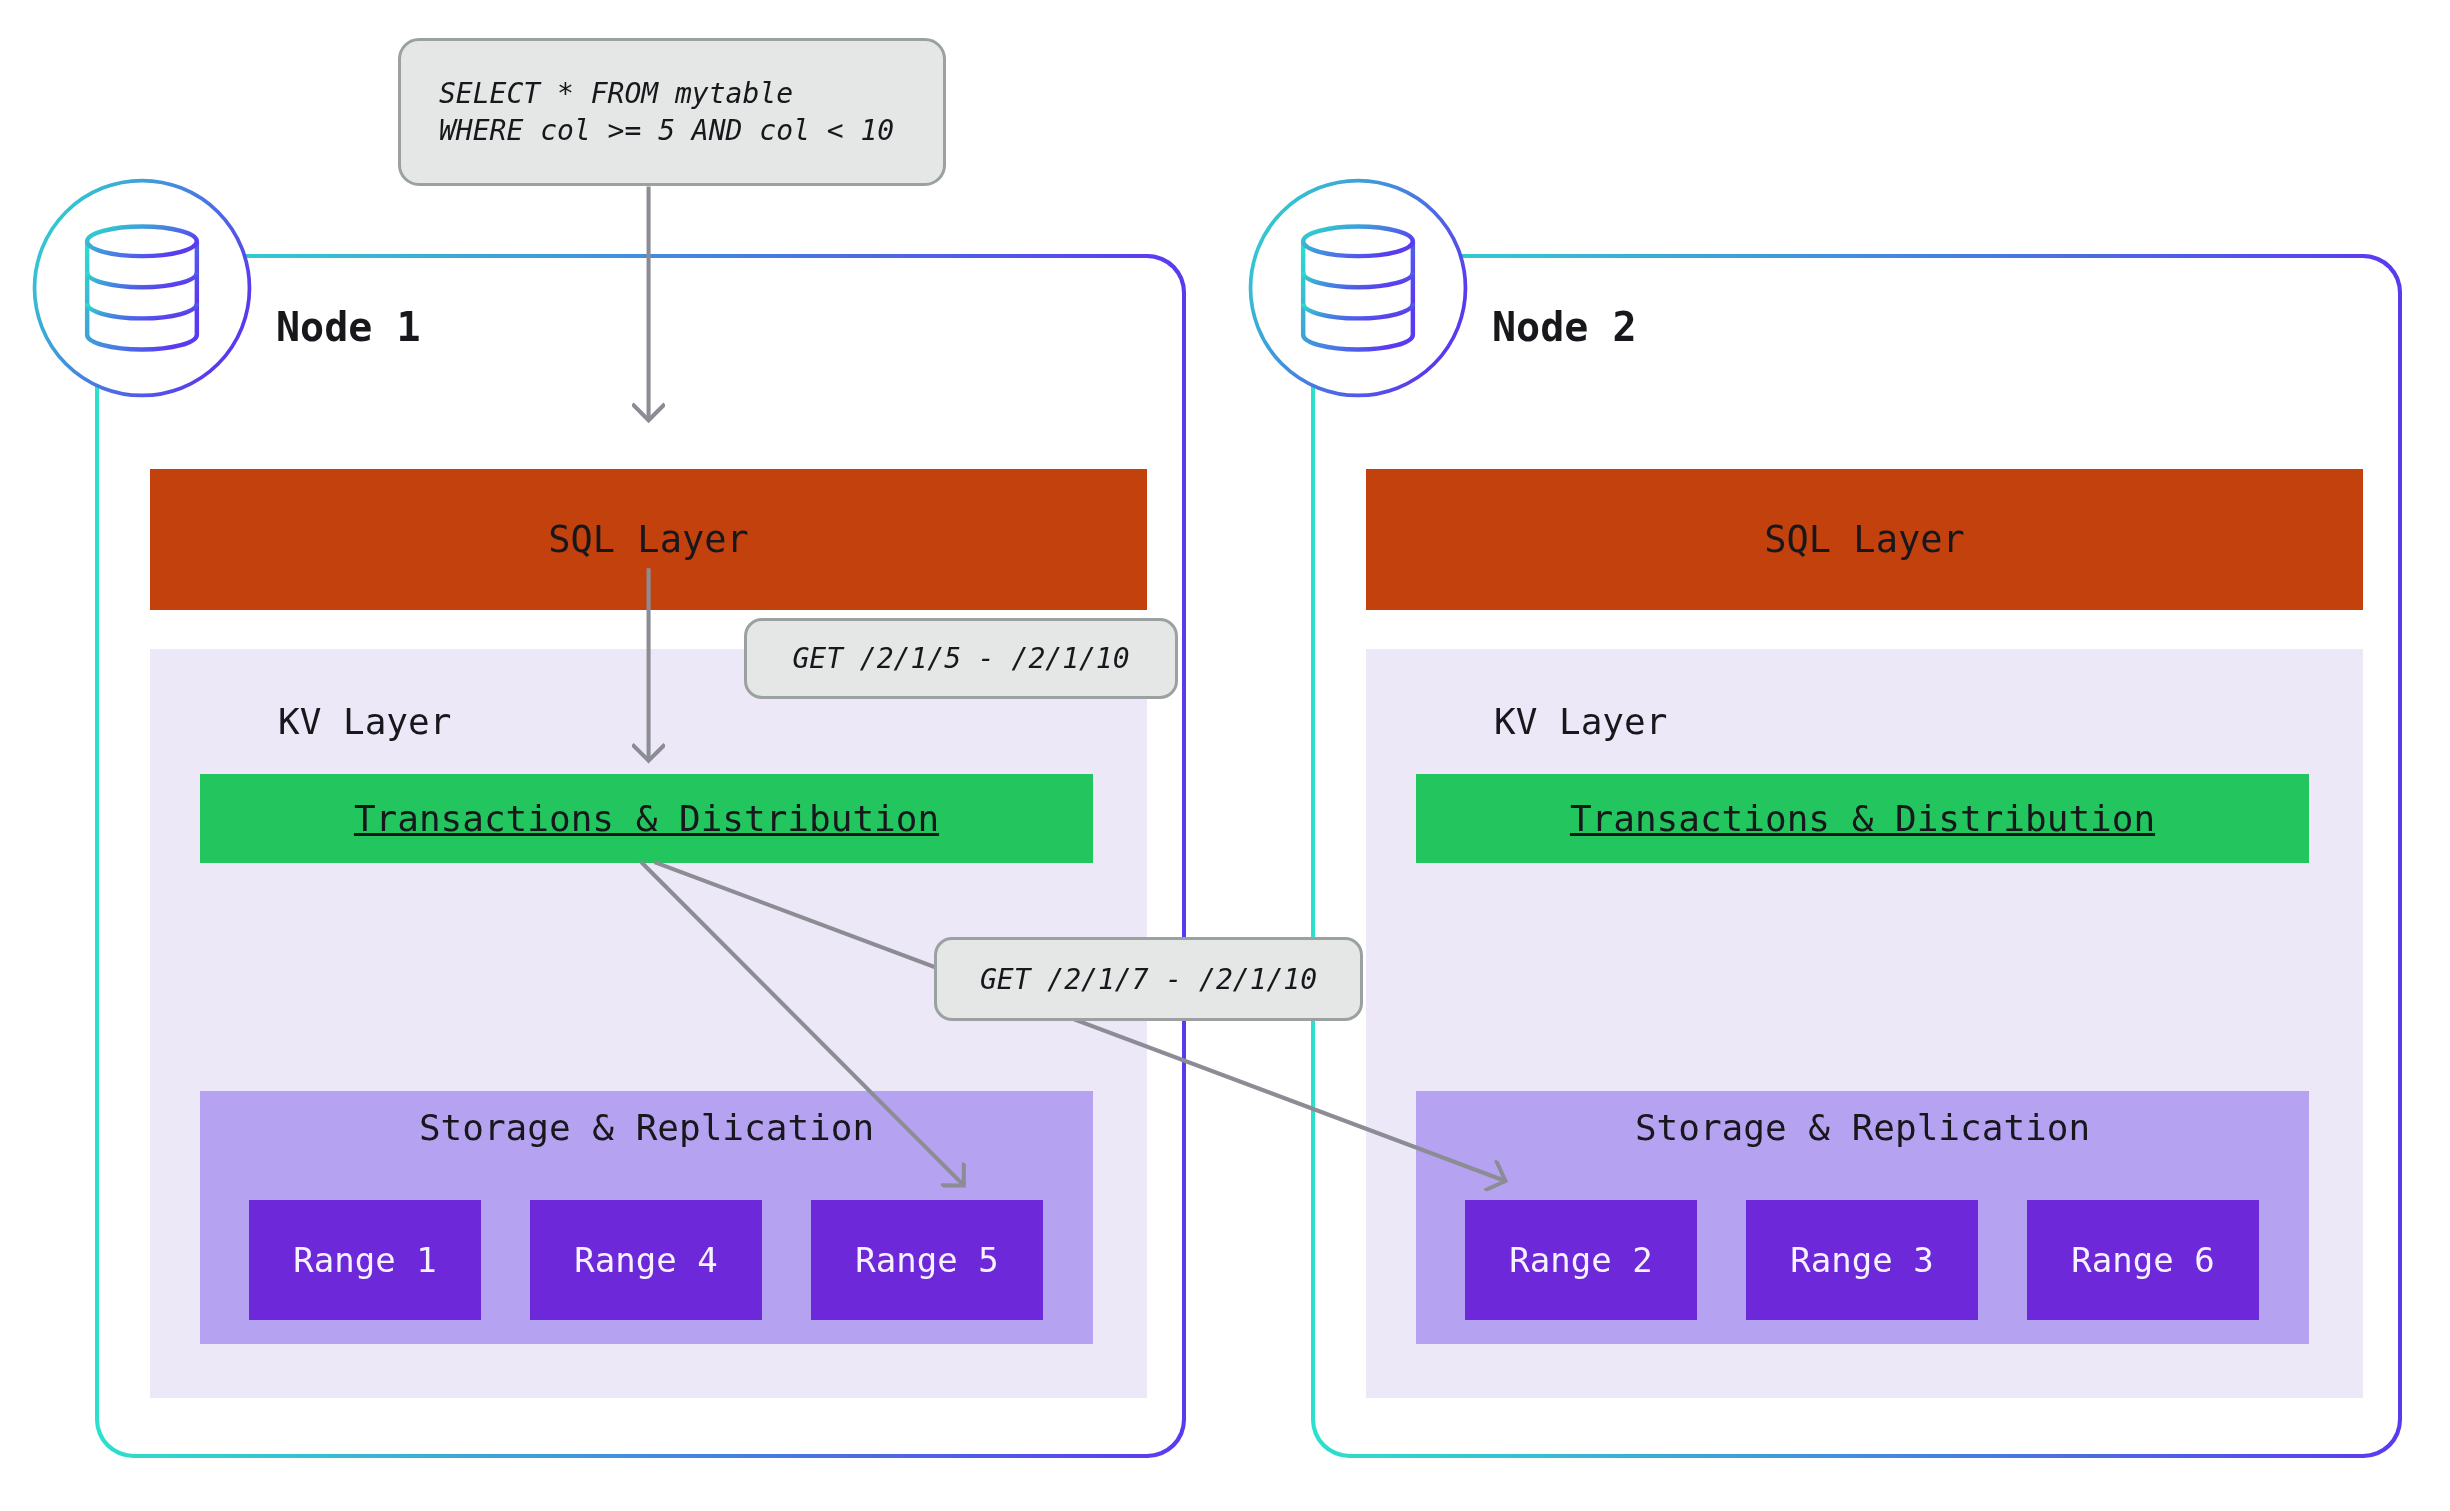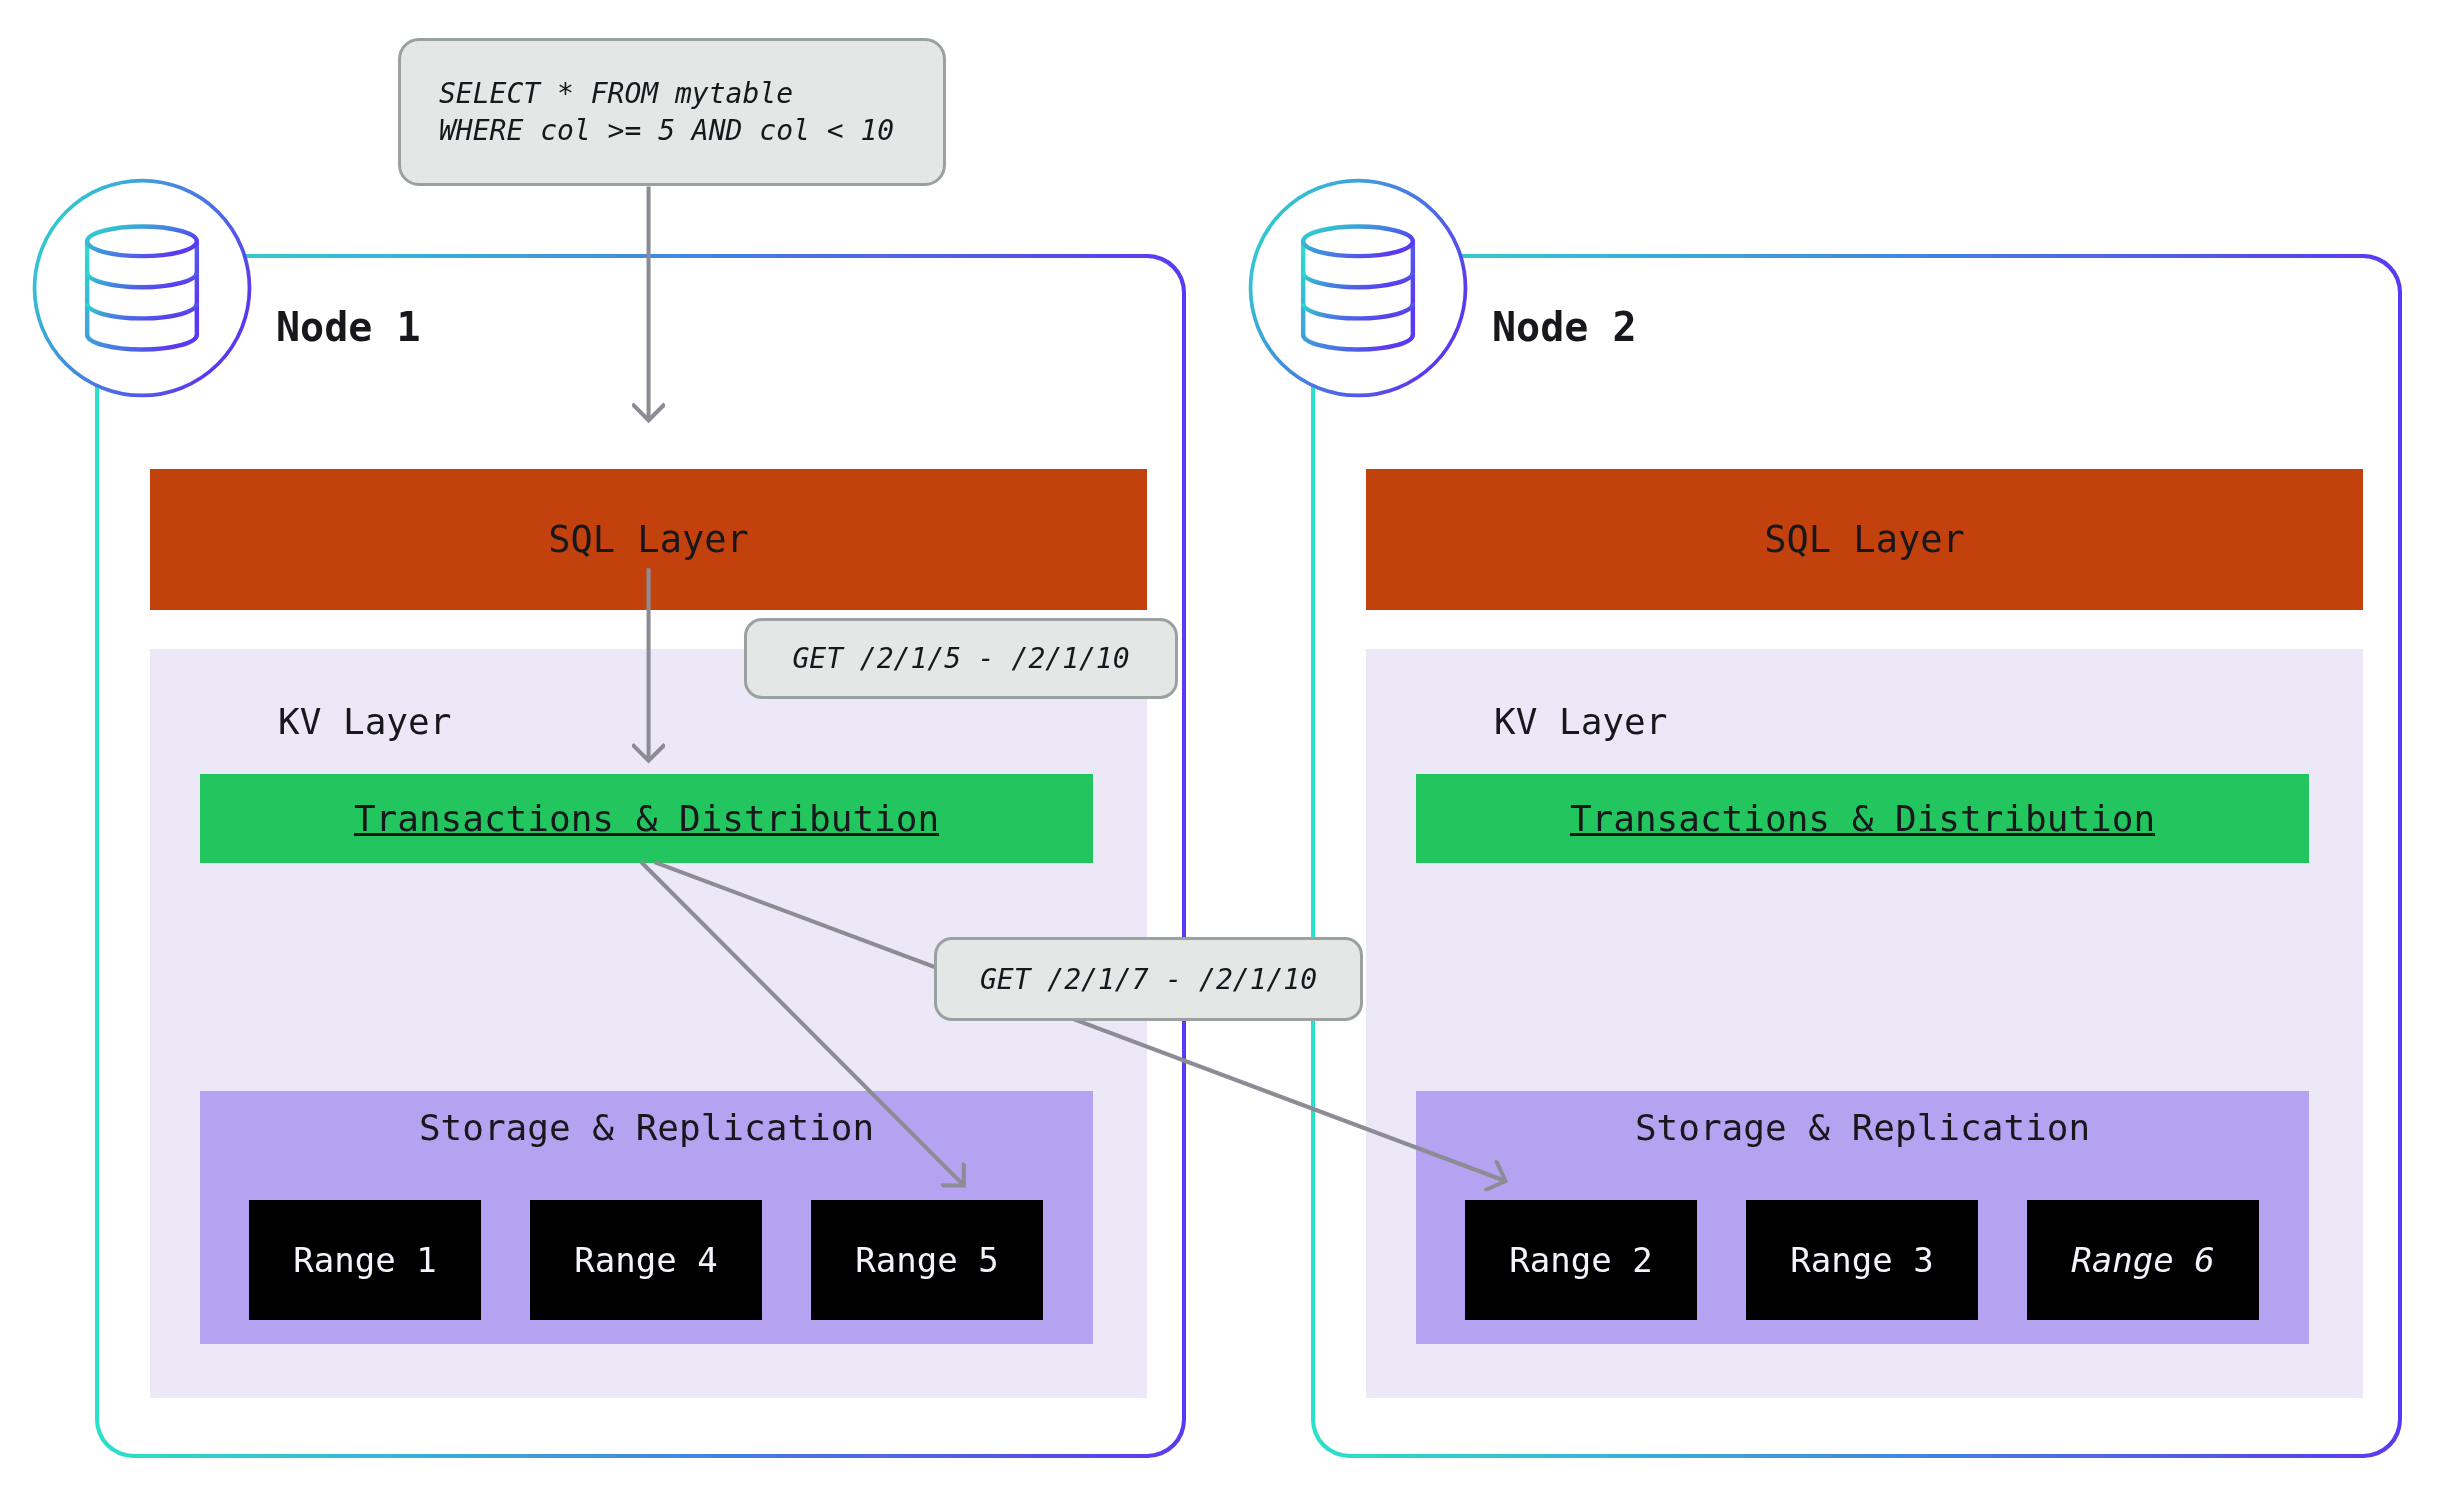--- a/index.html
+++ b/index.html
@@ -29,24 +29,24 @@
 
   
   .trans-bar{position:absolute;top:774px;width:893px;height:89px;background:#22c55e;
              display:flex;align-items:center;justify-content:center;font-size:36px;text-decoration:underline;}
   #trans1{left:200px;} #trans2{left:1416px;}
 
   .storage-box{position:absolute;top:1091px;width:893px;height:253px;background:#b5a3f1;text-align:center;}
   #storage1{left:200px;} #storage2{left:1416px;}
   .storage-label{margin-top:17px;font-size:36px;line-height:40px;}
 
-  .range-box{position:absolute;top:1200px;width:232px;height:120px;background:#000000;
+  .range-box{position:absolute;top:1200px;width:232px;height:120px;background:#6d28d9;
              display:flex;align-items:center;justify-content:center;font-size:34px;color:#f5f2fd;}
   #range-1-1{left:249px;} #range-1-2{left:530px;} #range-1-3{left:811px;}
-  #range-2-1{left:1465px;} #range-2-2{left:1746px;} #range-2-3{left:2027px;font-style:italic;}
+  #range-2-1{left:1465px;} #range-2-2{left:1746px;} #range-2-3{left:2027px;}
 
   
   .code-label{position:absolute;background:#e5e7e6;border:3px solid #9ba1a1;border-radius:18px;
               font-style:italic;font-size:28px;display:flex;align-items:center;justify-content:center;
               box-sizing:border-box;white-space:pre;}
   #query-box{left:373px;top:38px;width:548px;height:148px;border-radius:21px;
              flex-direction:column;align-items:flex-start;justify-content:center;padding-left:38px;line-height:37px;margin-left:25px;}
   #get1{left:744px;top:618px;width:434px;height:81px;}
   #get2{left:361px;top:937px;width:437px;height:83px;}
   #get3{left:934px;top:937px;width:429px;height:84px;}

